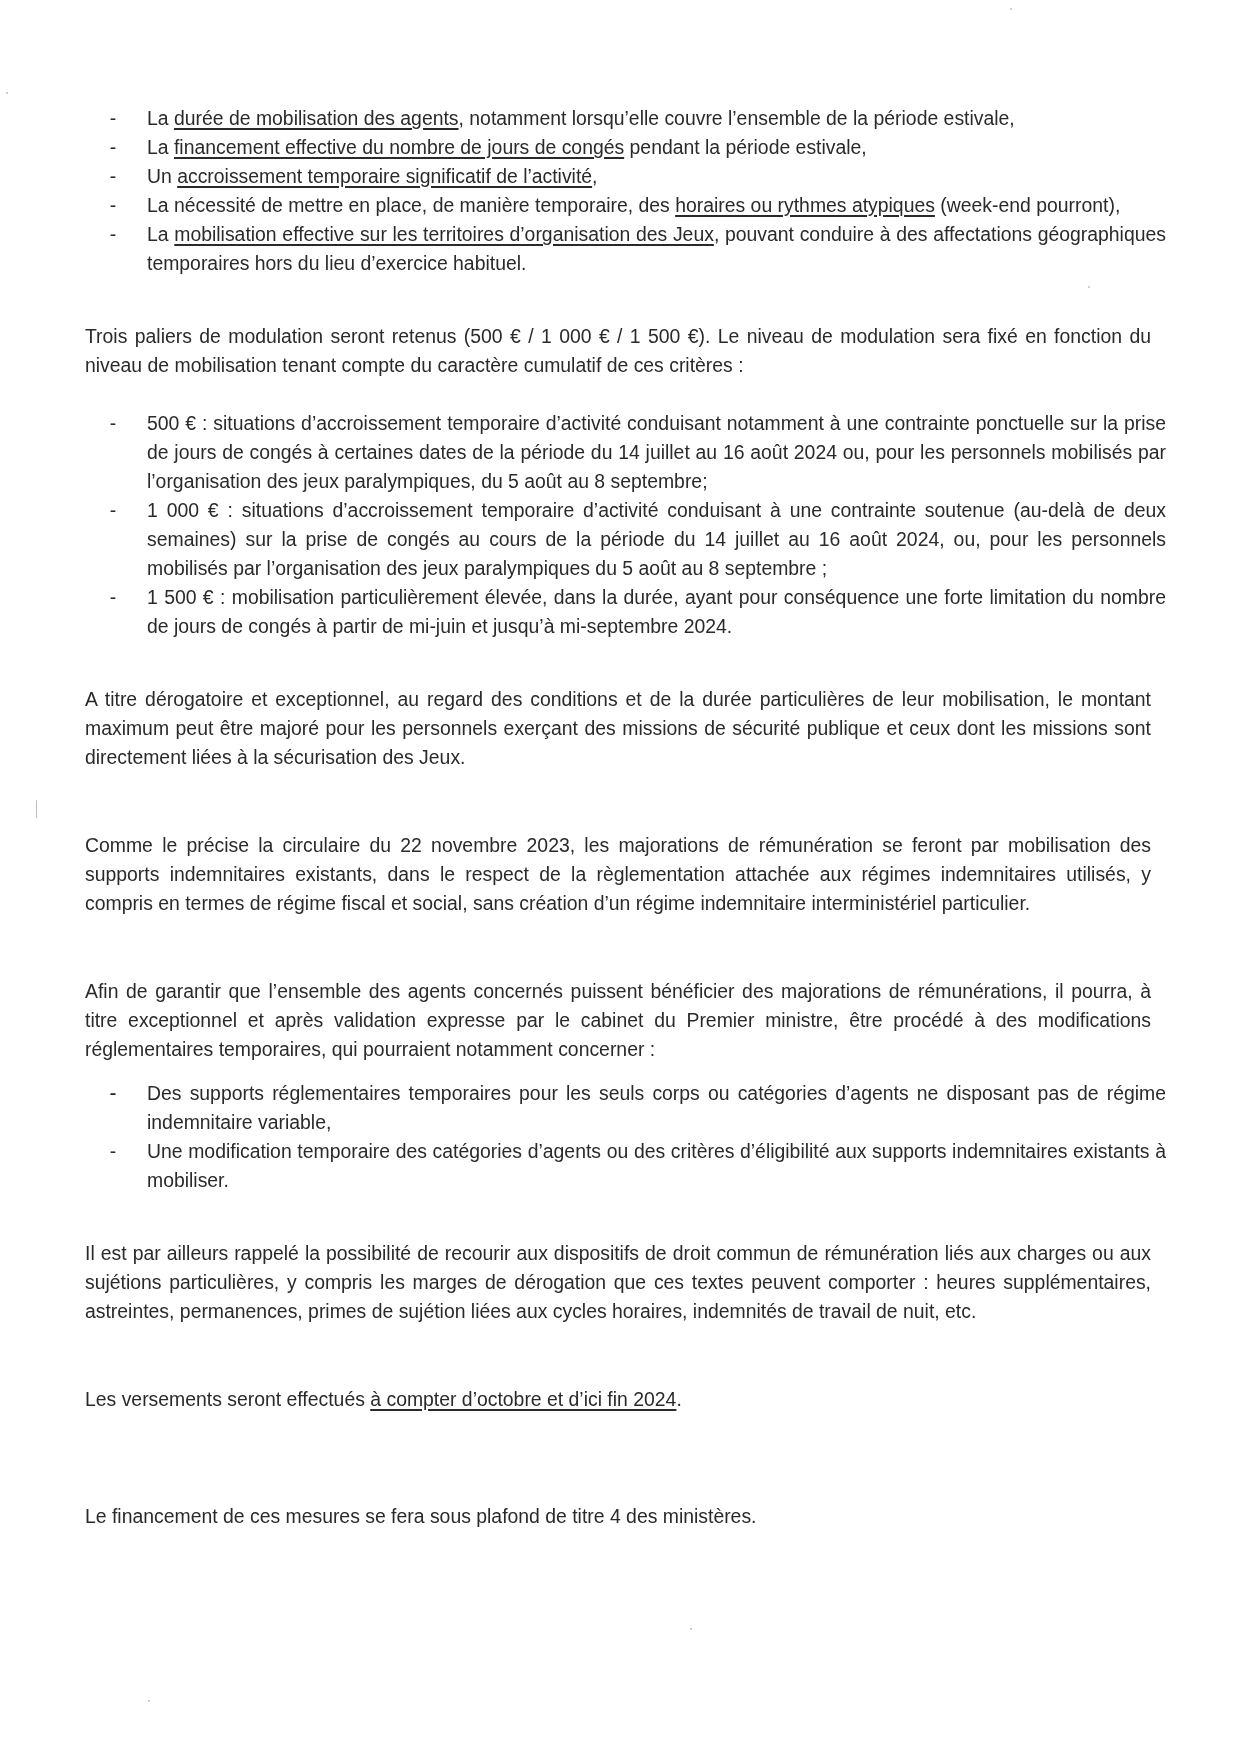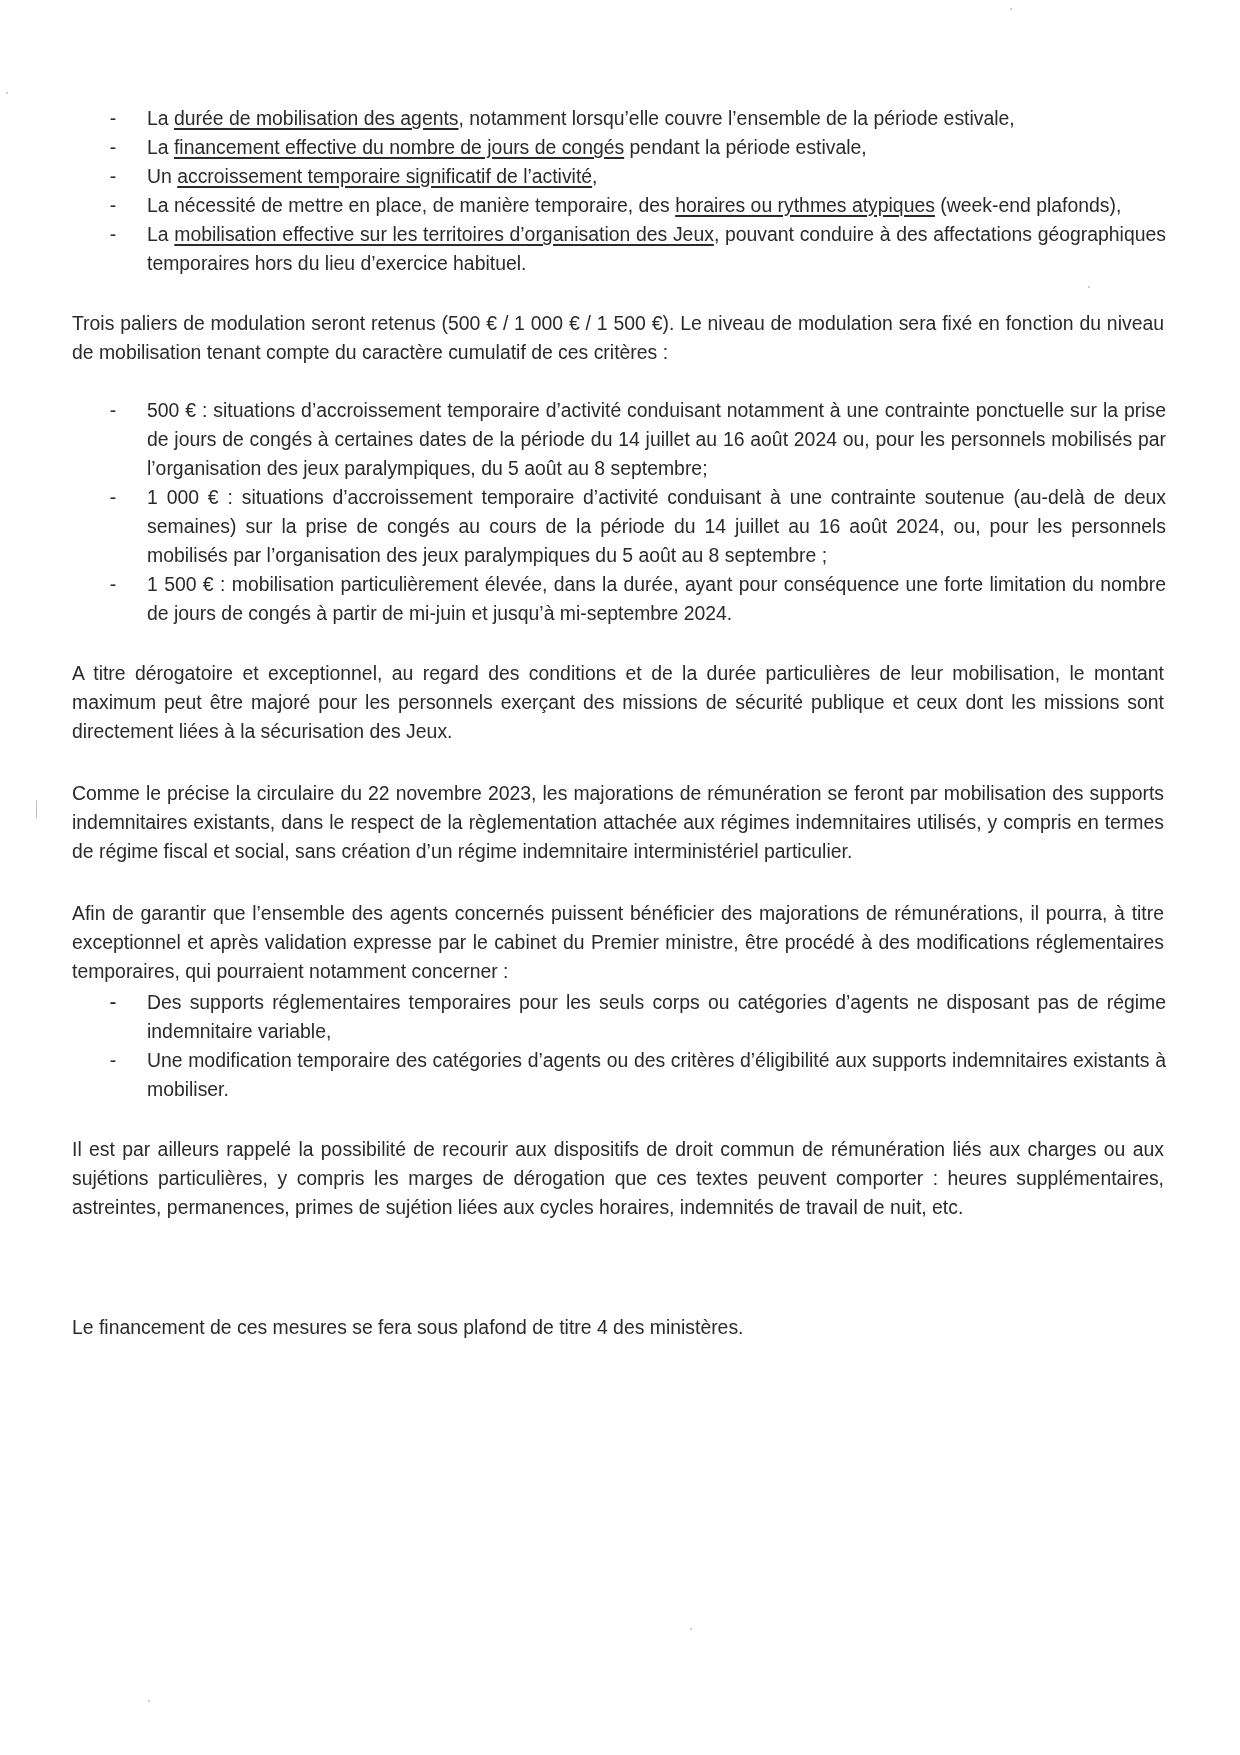--- a/index.html
+++ b/index.html
@@ -2,21 +2,21 @@
 <html><head>
 <meta charset="utf-8">
 <style>
   html, body { margin: 0; padding: 0; background: #ffffff; }
   body { width: 1240px; height: 1755px; position: relative; overflow: hidden; }
   .page {
     position: absolute; left: 70px; top: 104px; width: 1096px;
     font-family: "Liberation Sans", "DejaVu Sans", sans-serif;
     font-size: 19.4px; line-height: 29px; color: #2a2a2a;
   }
-  .para { margin: 2px; text-align: justify; }
+  .para { margin: 15px; text-align: justify; }
   .gap { height: 29px; }
   ul.dash { list-style: none; margin: 0; padding: 0; }
   ul.dash li { position: relative; padding-left: 77px; text-align: justify; }
   ul.dash li .dash-marker {
     position: absolute; left: 36px; top: 0; width: 14px; text-align: center;
   }
   ul.indent { margin-top: 29px; margin-bottom: 0; }
   u { text-decoration-thickness: 1.5px; text-underline-offset: 3px; }
   .speck { position: absolute; width: 2px; height: 2px; background: #bdbdbd; border-radius: 1px; }
 </style>
@@ -33,21 +33,21 @@
     <li>
       <span class="dash-marker">-</span>
       <span>La </span><u>financement effective du nombre de jours de congés</u><span> pendant la période estivale,</span>
     </li>
     <li>
       <span class="dash-marker">-</span>
       <span>Un </span><u>accroissement temporaire significatif de l’activité</u><span>,</span>
     </li>
     <li>
       <span class="dash-marker">-</span>
-      <span>La nécessité de mettre en place, de manière temporaire, des </span><u>horaires ou rythmes atypiques</u><span> (week-end plafonds),</span>
+      <span>La nécessité de mettre en place, de manière temporaire, des </span><u>horaires ou rythmes atypiques</u><span> (week-end pourront),</span>
     </li>
     <li>
       <span class="dash-marker">-</span>
       <span>La </span><u>mobilisation effective sur les territoires d’organisation des Jeux</u><span>, pouvant conduire à des affectations géographiques temporaires hors du lieu d’exercice habituel.</span>
     </li>
   </ul>
 
   <div class="gap"></div>
 
   <p class="para">Trois paliers de modulation seront retenus (500 € / 1 000 € / 1 500 €). Le niveau de modulation sera fixé en fonction du niveau de mobilisation tenant compte du caractère cumulatif de ces critères :</p>
@@ -92,20 +92,21 @@
       <span>Une modification temporaire des catégories d’agents ou des critères d’éligibilité aux supports indemnitaires existants à mobiliser.</span>
     </li>
   </ul>
 
   <div class="gap"></div>
 
   <p class="para">Il est par ailleurs rappelé la possibilité de recourir aux dispositifs de droit commun de rémunération liés aux charges ou aux sujétions particulières, y compris les marges de dérogation que ces textes peuvent comporter : heures supplémentaires, astreintes, permanences, primes de sujétion liées aux cycles horaires, indemnités de travail de nuit, etc.</p>
 
   <div class="gap"></div>
 
+  <p class="para"><span>Les versements seront effectués </span><u>à compter d’octobre et d’ici fin 2024</u><span>.</span></p>
 
   <div class="gap"></div>
 
 
   <div class="gap"></div>
 
   <p class="para">Le financement de ces mesures se fera sous plafond de titre 4 des ministères.</p>
 </div>
 
 <div class="speck" style="left:1010px;top:8px"></div>

